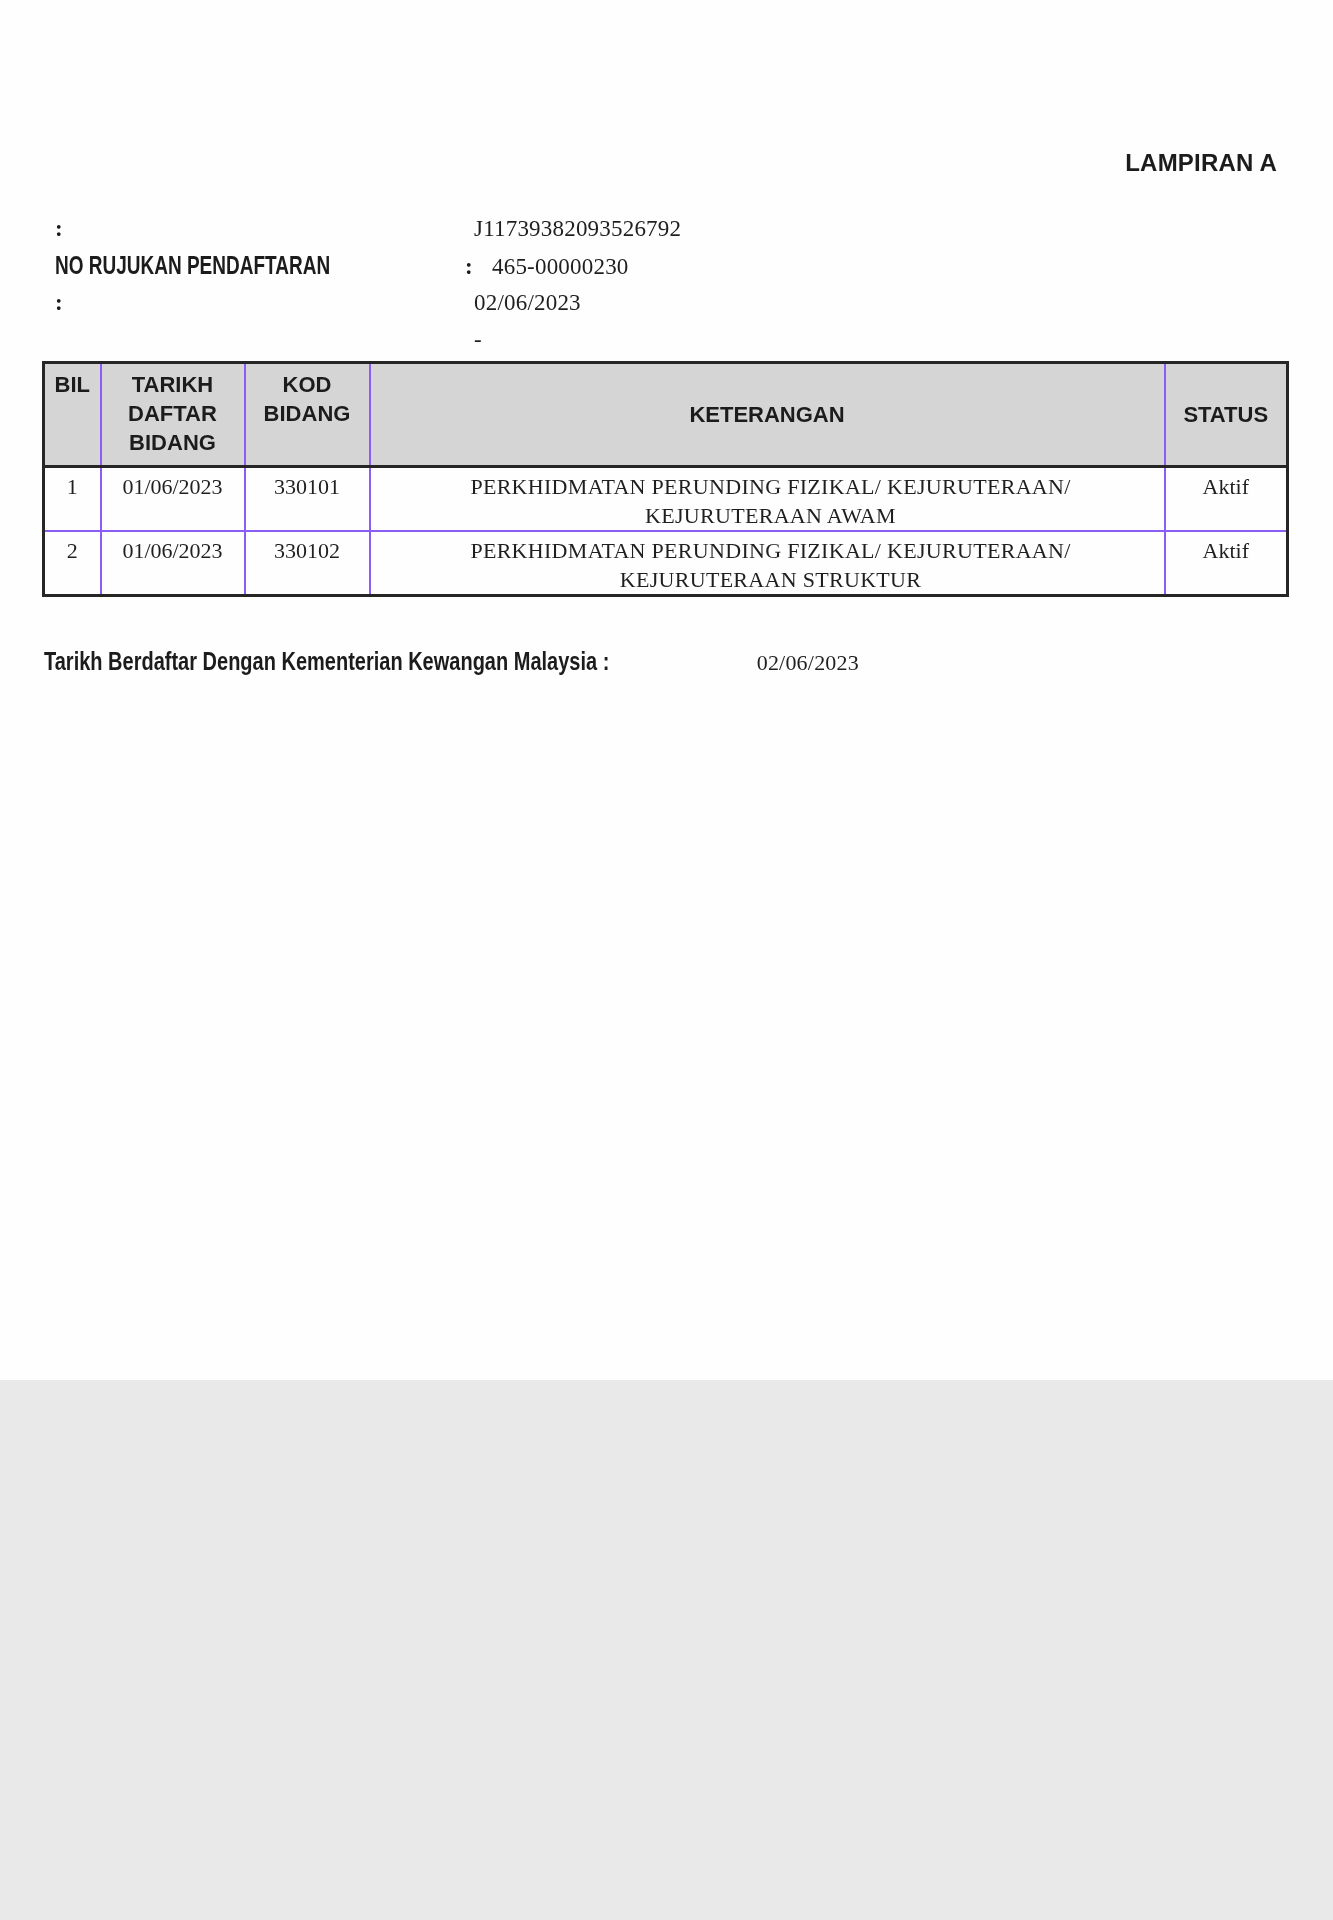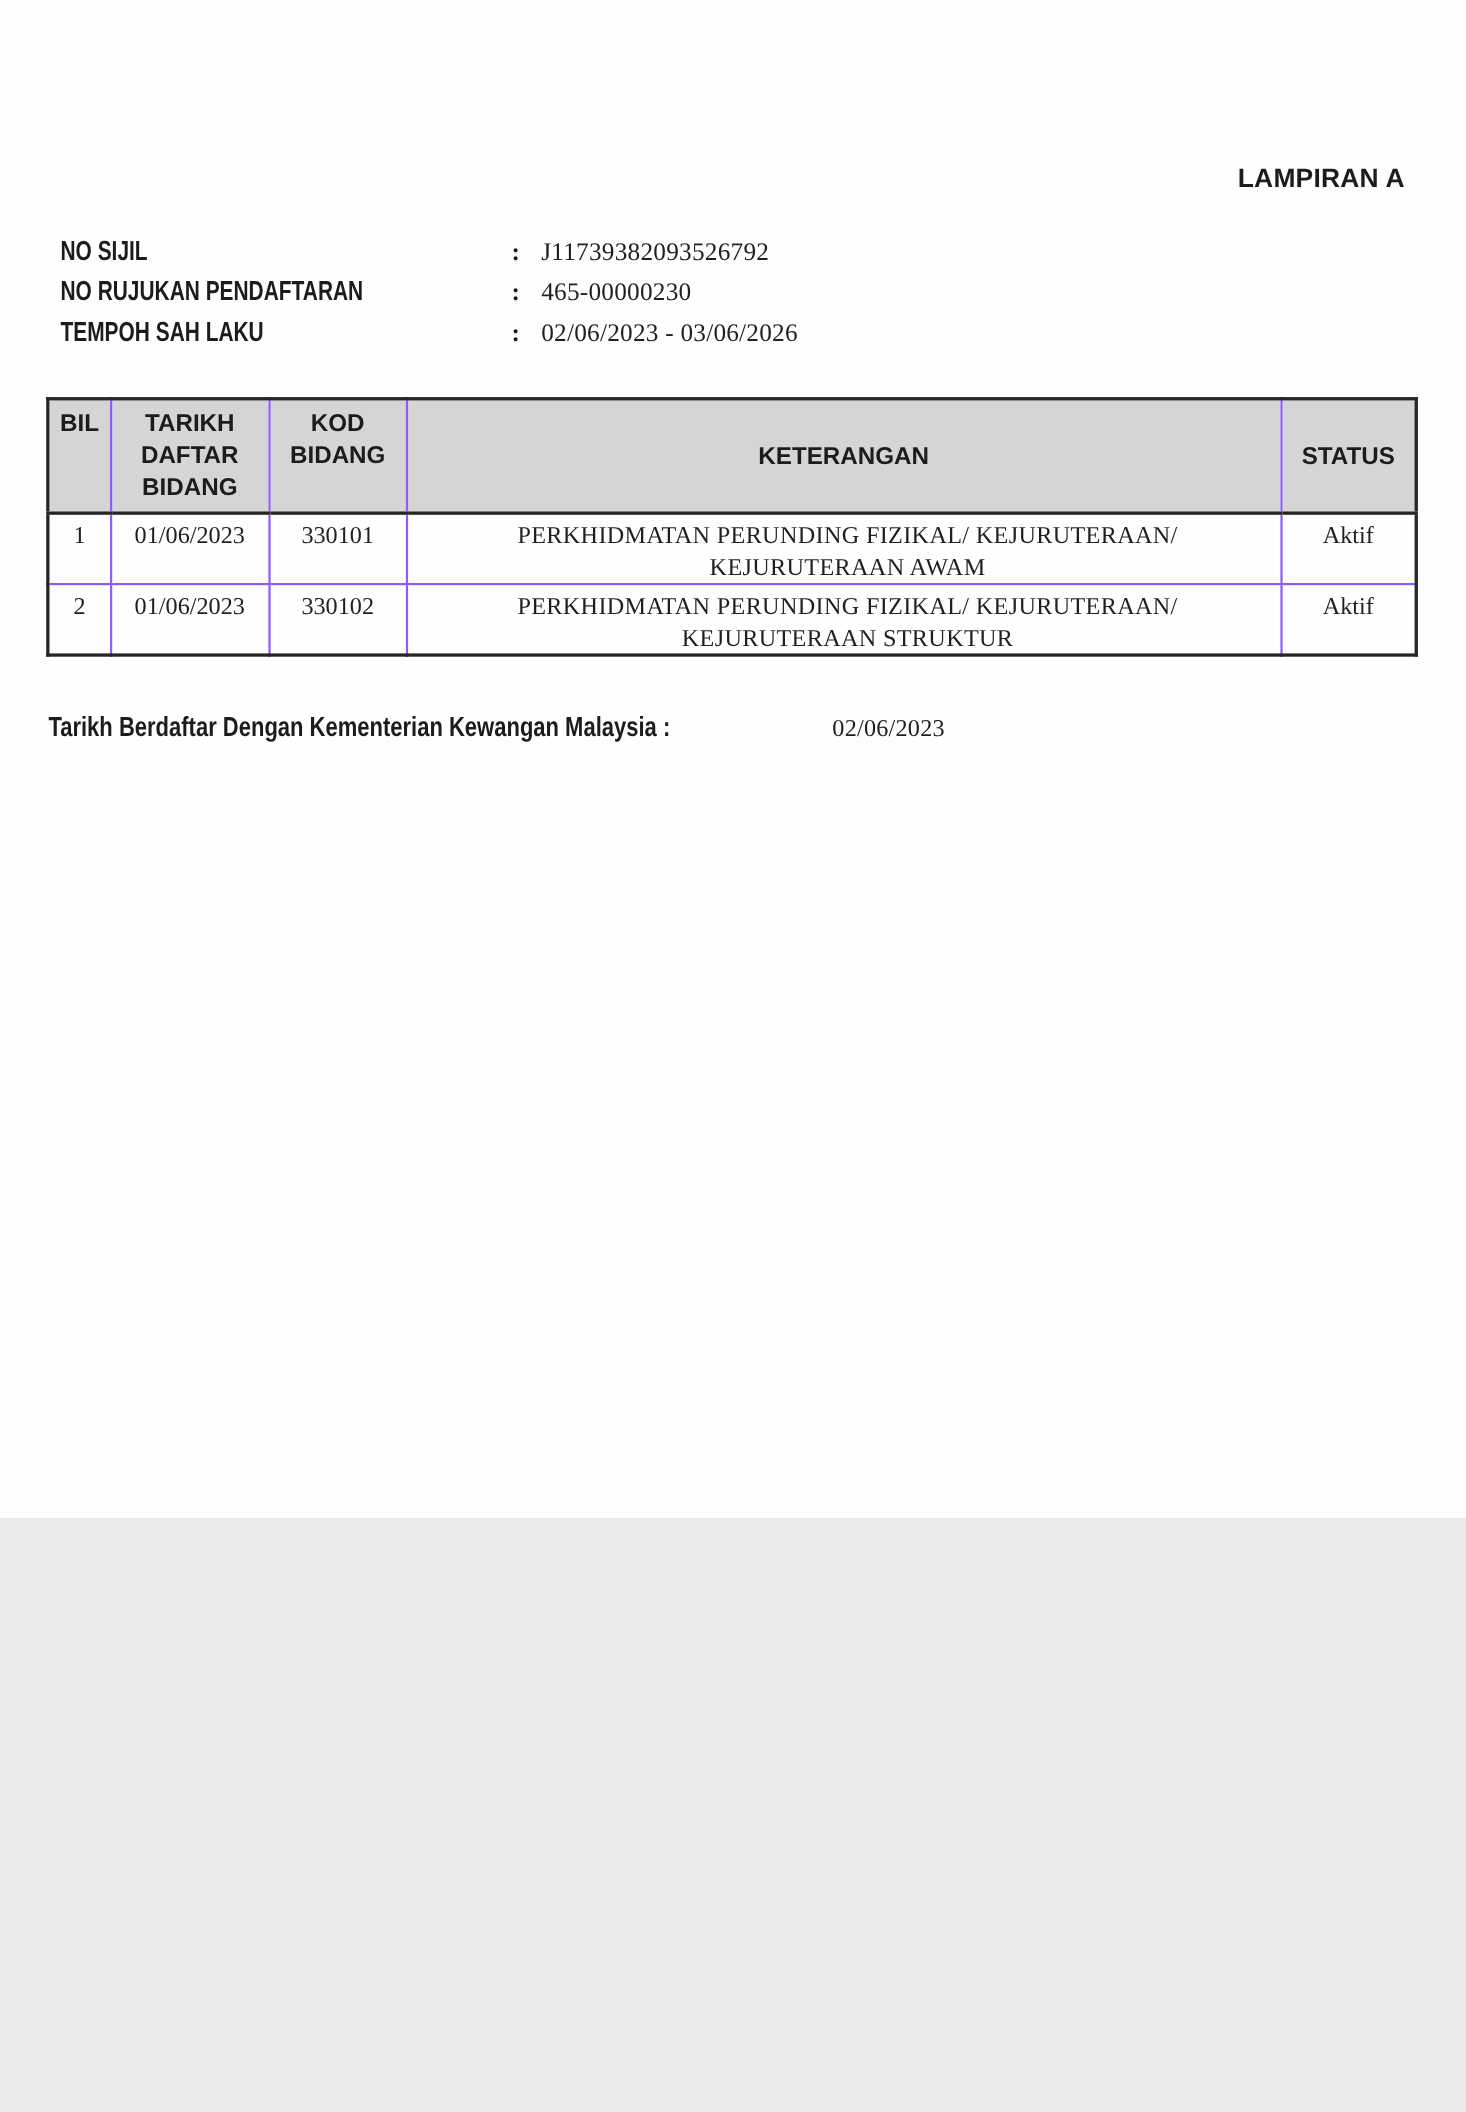--- a/index.html
+++ b/index.html
@@ -114,31 +114,29 @@
 </style>
 </head>
 <body>
 
 <div class="page">
 
   <div class="annex sans-b">LAMPIRAN A</div>
 
   <div class="info">
     <div class="info-row">
-      <span class="info-label sans-b"><span class="condensed">NO SIJIL</span></span>
       <span class="info-colon">:</span>
       <span class="info-value serif">J11739382093526792</span>
     </div>
     <div class="info-row">
       <span class="info-label sans-b"><span class="condensed">NO RUJUKAN PENDAFTARAN</span></span>
       <span class="info-colon">:</span>
       <span class="info-value serif">465-00000230</span>
     </div>
     <div class="info-row">
-      <span class="info-label sans-b"><span class="condensed">TEMPOH SAH LAKU</span></span>
       <span class="info-colon">:</span>
       <span class="info-value serif">02/06/2023 - 03/06/2026</span>
     </div>
   </div>
 
   <table class="reg">
     <colgroup>
       <col style="width:57px">
       <col style="width:144px">
       <col style="width:125px">

